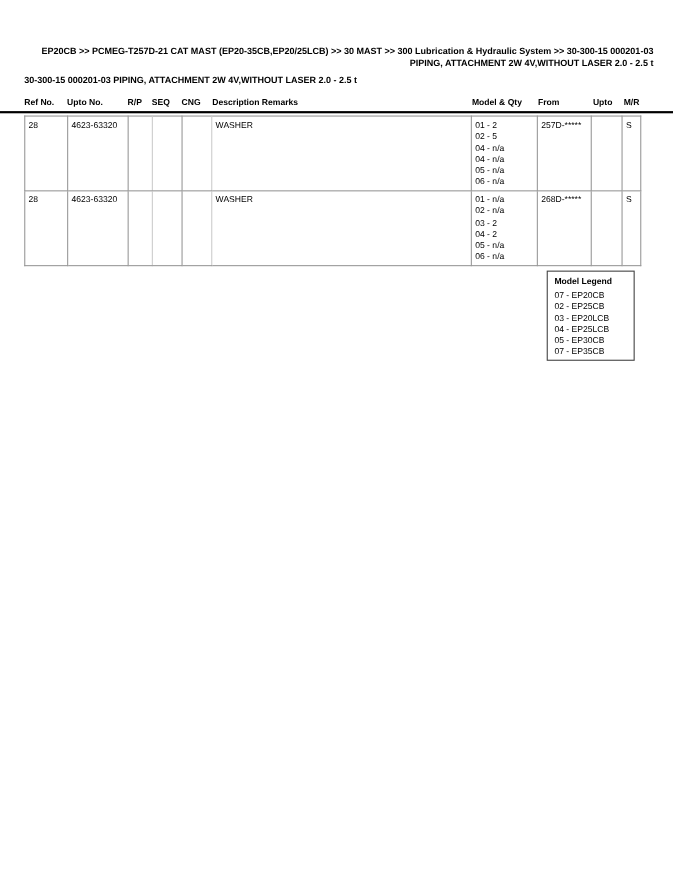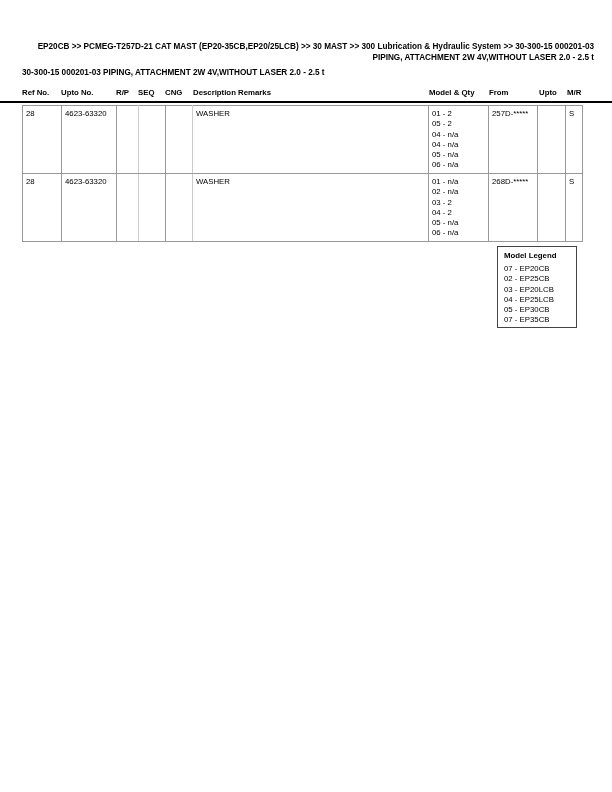--- a/index.html
+++ b/index.html
@@ -114,21 +114,21 @@
   <tbody>
       <tr style="height:68px">
     <td>28</td>
     <td>4623-63320</td>
     <td class="light"></td>
     <td></td>
     <td class="light"></td>
     <td>WASHER</td>
     <td>
       <div>01 - 2</div>
-      <div>05 - 2</div>
+      <div>02 - 5</div>
       <div>04 - n/a</div>
       <div>04 - n/a</div>
       <div>05 - n/a</div>
       <div>06 - n/a</div>
     </td>
     <td>257D-*****</td>
     <td></td>
     <td>S</td>
   </tr>
   <tr style="height:68px">

